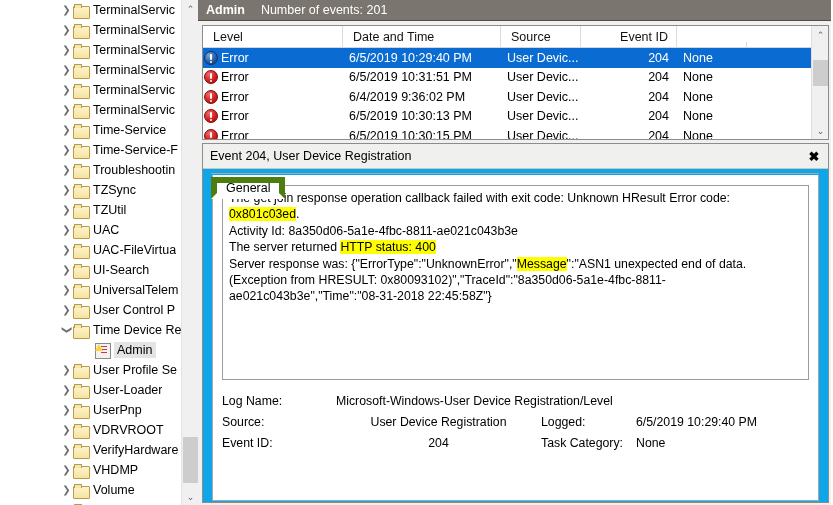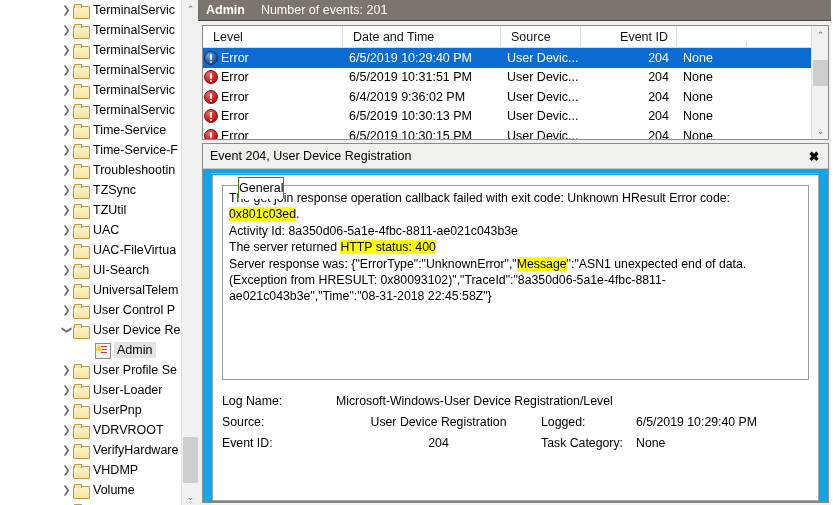--- a/index.html
+++ b/index.html
@@ -210,28 +210,27 @@
     display: flex; align-items: center; justify-content: center;
     font-size: 13px; font-weight: bold; color: #000;
     cursor: pointer;
   }
 
   #tabs {
     position: relative; height: 22px; margin: 8px 0 0 8px;
     display: flex; align-items: flex-end;
   }
   .tab {
-    height: 20px; padding: 0 0;
+    height: 20px; padding: 0 9px;
     display: flex; align-items: center;
     font-size: 12.5px;
-    border: 1px solid #4d7c0f;
+    border: 6px solid #4d7c0f;
     background: #e6e6e3;
     margin-right: -1px;
     position: relative;
-    margin-left: 27px;
   }
   .tab.active {
     background: #ffffff; height: 22px;
     border-bottom-color: #ffffff;
     z-index: 2;
   }
   #tab-underline {
     position: absolute; left: 8px; right: 9px; top: 29px;
     height: 1px; background: #a7a7a7;
   }
@@ -385,21 +384,21 @@
           <span class="chev" style="transform: none;">❯</span>
           <span class="tree-row-inner">
             <span class="folder-icon"></span>
             <span class="tree-label">User Control P</span>
           </span>
         </div>
         <div class="tree-item">
           <span class="chev" style="transform: rotate(90deg);">❯</span>
           <span class="tree-row-inner">
             <span class="folder-icon"></span>
-            <span class="tree-label">User Device Re</span>
+            <span class="tree-label">Time Device Re</span>
           </span>
         </div>
         <div class="tree-item child selected">
           <span class="tree-row-inner">
             <span class="log-icon">
               <span class="lines"></span>
               <span class="badge"></span>
             </span>
             <span class="tree-label">Admin</span>
           </span>

